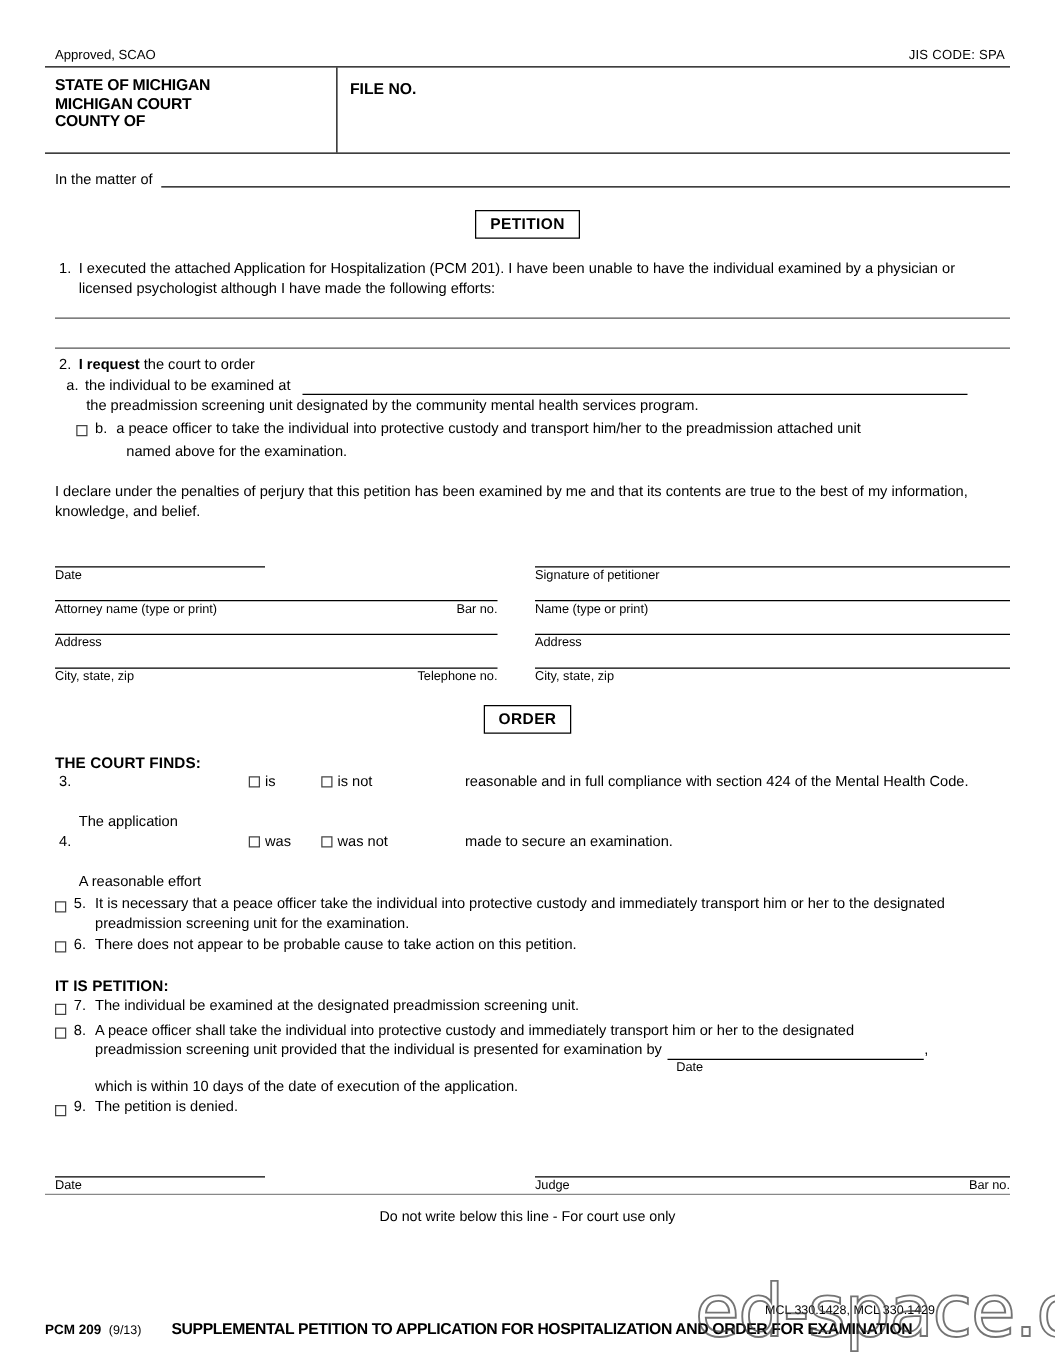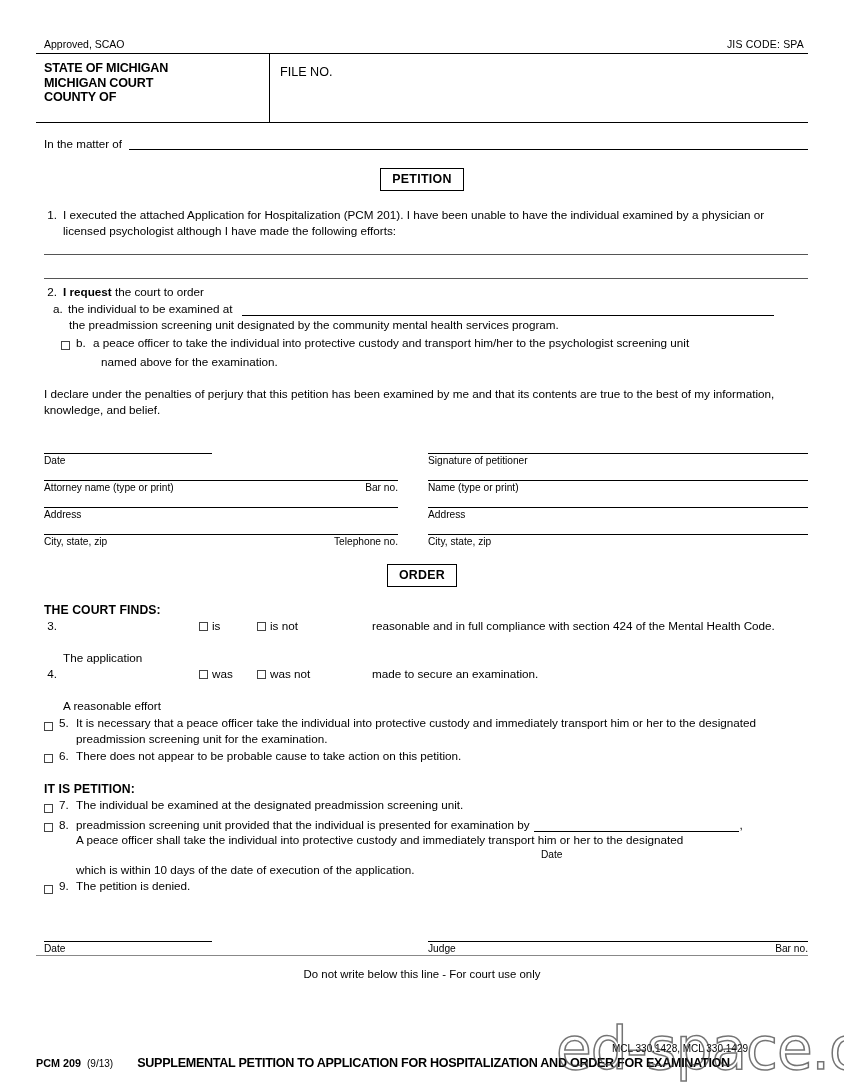--- a/index.html
+++ b/index.html
@@ -71,21 +71,21 @@
     line-height: 14.8px;
     letter-spacing: -0.1px;
   }
   .cap-right {
     flex: 1;
     padding: 8px 0 0 10px;
     box-sizing: border-box;
   }
   .cap-right .fileno {
     font-size: 12.6px;
-    font-weight: normal;
+    font-weight: bold;
   }
 
   
   .matter {
     margin-top: 14px;
     display: flex;
     align-items: flex-end;
     padding-left: 8px;
   }
   .matter-label { font-size: 11.6px; white-space: nowrap; }
@@ -320,21 +320,21 @@
           <span class="inline-rule" style="width:532px; margin-left:6px;"></span>
         </span>
       </div>
       <div class="item indent-b" style="margin-top:1px;">
         <span class="txt">the preadmission screening unit designated by the community mental health services program.</span>
       </div>
 
       <div class="cb-item" style="padding-left:25px; margin-top:2px;">
         <span class="cbcol"><span class="cbox"></span></span>
         <span class="numcol">b.</span>
-        <span class="txtcol">a peace officer to take the individual into protective custody and transport him/her to the psychologist screening unit</span>
+        <span class="txtcol">a peace officer to take the individual into protective custody and transport him/her to the preadmission attached unit</span>
       </div>
       <div class="item" style="padding-left:65px; margin-top:0;">
         <span class="txt">named above for the examination.</span>
       </div>
 
       <div class="item" style="margin-top:17px;">
         <span class="txt">I declare under the penalties of perjury that this petition has been examined by me and that its contents are true to the best of my information, knowledge, and belief.</span>
       </div>
     </div>
 
@@ -439,24 +439,24 @@
     <div class="cb-item" style="margin-top:1px;">
       <span class="cbcol"><span class="cbox"></span></span>
       <span class="numcol">7.</span>
       <span class="txtcol">The individual be examined at the designated preadmission screening unit.</span>
     </div>
 
     <div class="cb-item" style="margin-top:1px;">
       <span class="cbcol"><span class="cbox"></span></span>
       <span class="numcol">8.</span>
       <span class="txtcol">
+        <div>A peace officer shall take the individual into protective custody and immediately transport him or her to the designated</div>
         <div>
           <span>preadmission screening unit provided that the individual is presented for examination by</span><span class="inline-rule" style="width:205px; margin-left:5px;"></span><span>,</span>
         </div>
-        <div>A peace officer shall take the individual into protective custody and immediately transport him or her to the designated</div>
         <div style="font-size:10.2px; padding-left:465px; margin-top:-1px;">Date</div>
         <div style="margin-top:-1px;">which is within 10 days of the date of execution of the application.</div>
       </span>
     </div>
 
     <div class="cb-item" style="margin-top:1px;">
       <span class="cbcol"><span class="cbox"></span></span>
       <span class="numcol">9.</span>
       <span class="txtcol">The petition is denied.</span>
     </div>

